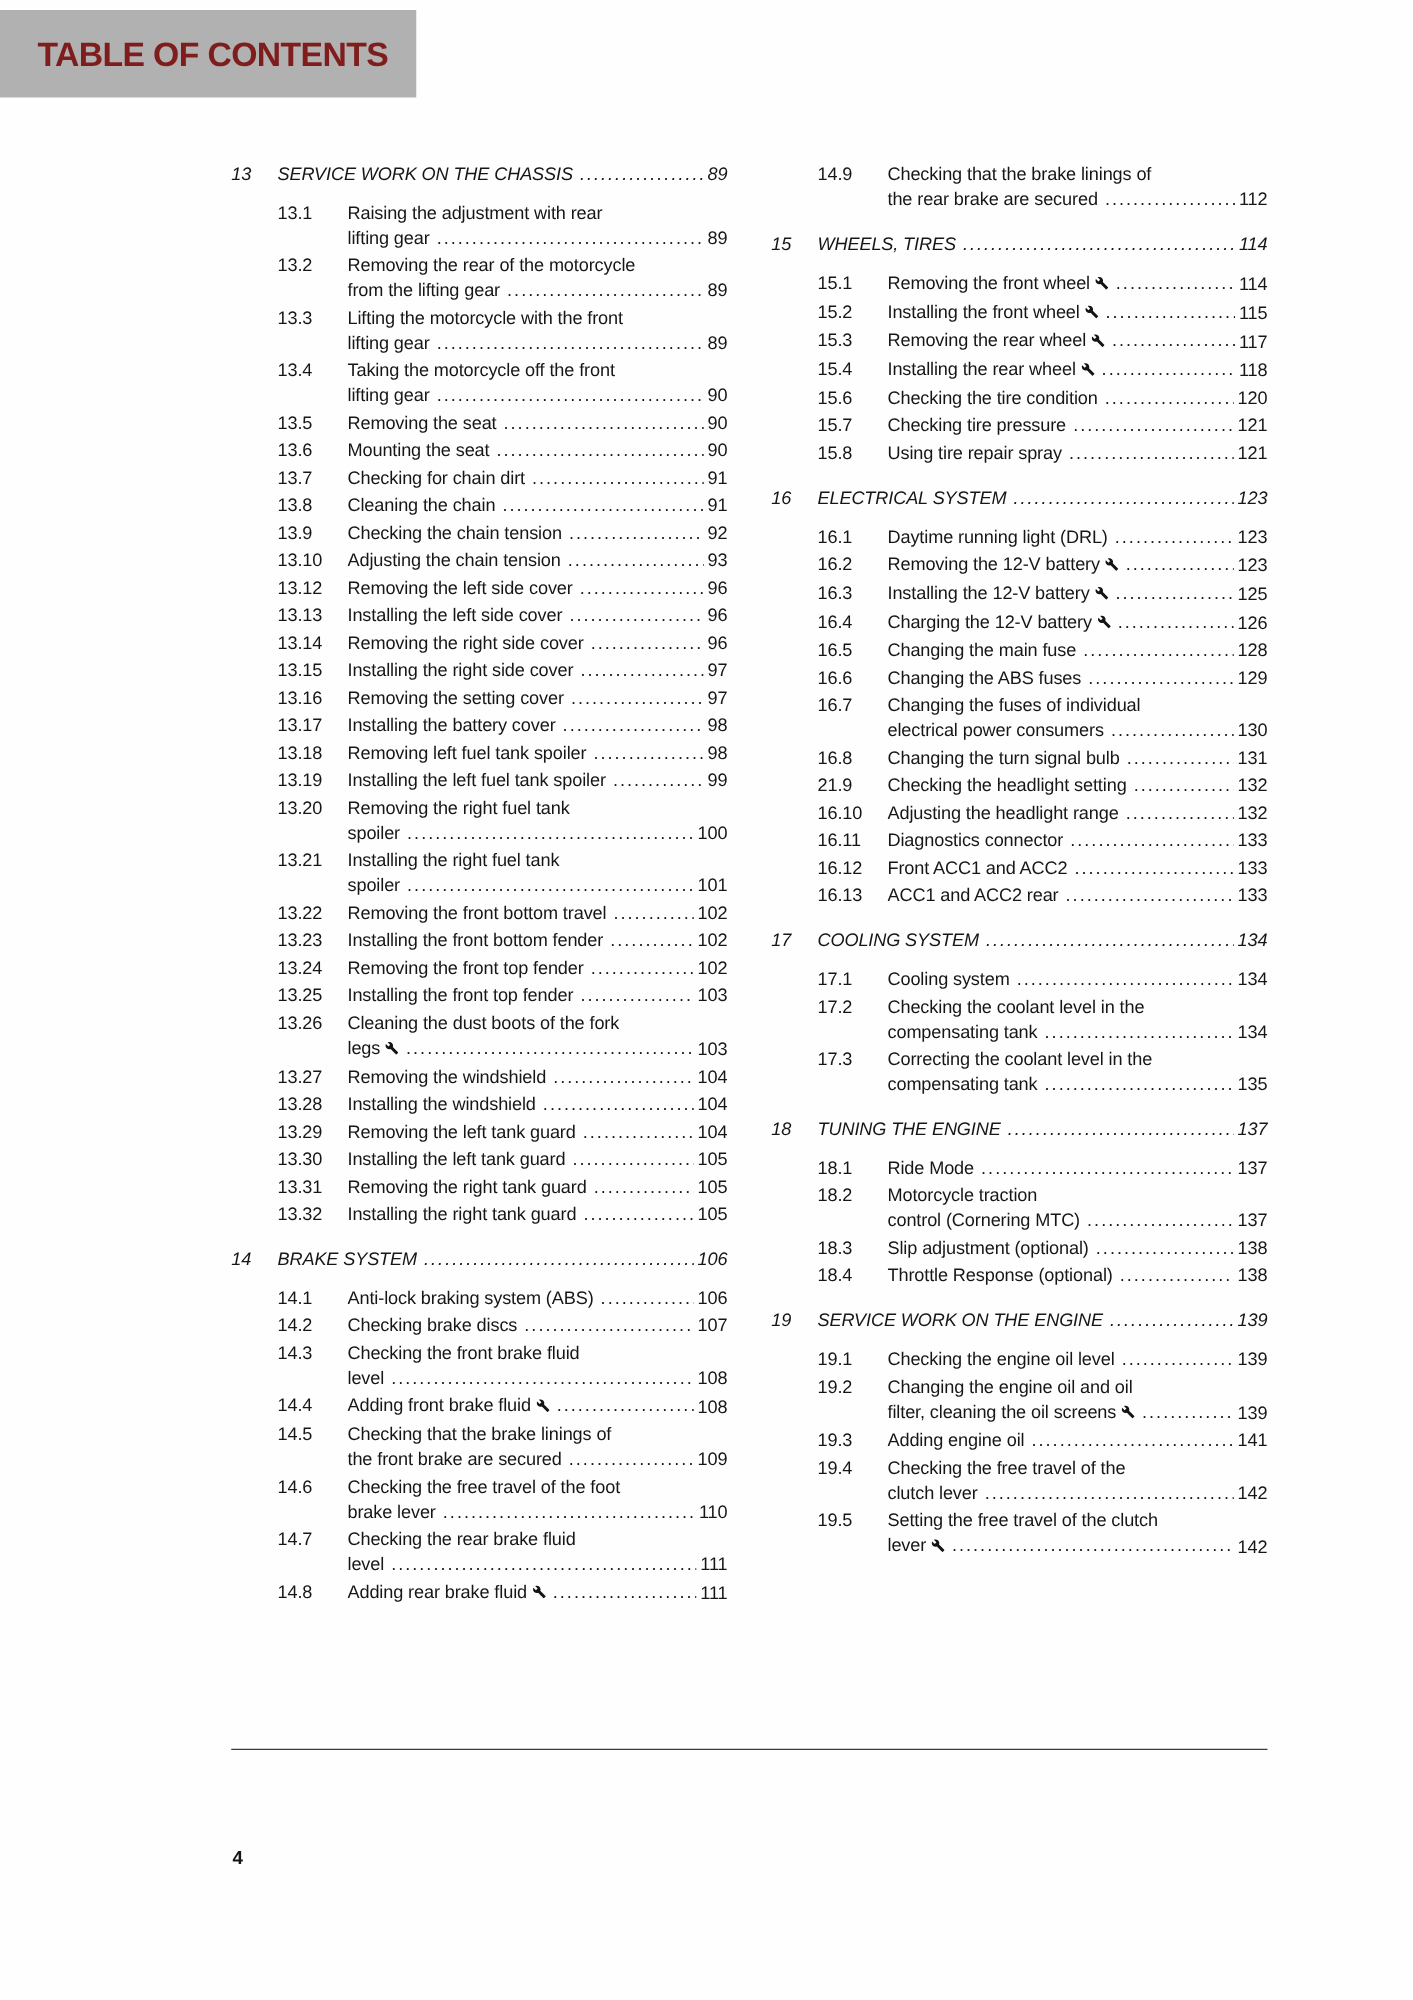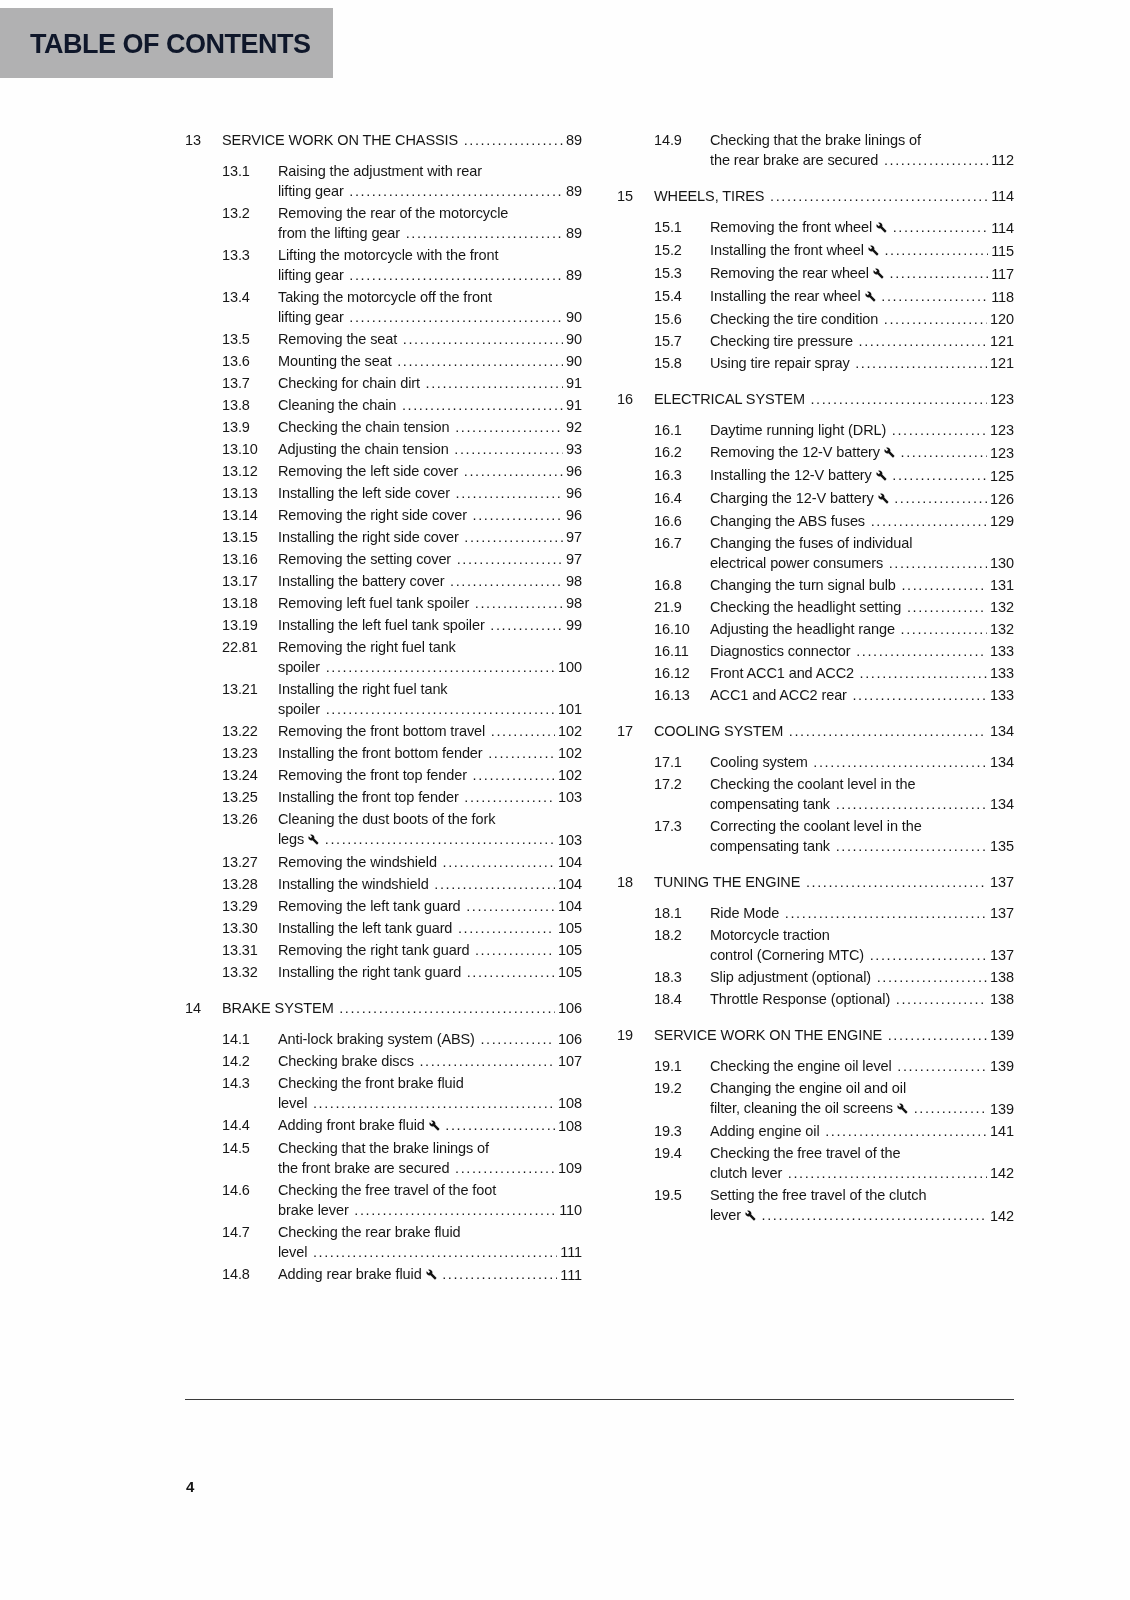--- a/index.html
+++ b/index.html
@@ -17,42 +17,42 @@
   .banner {
     position: absolute;
     left: 0; top: 8px;
     width: 333px; height: 70px;
     background: #b1b1b2;
   }
   .banner h1 {
     font-size: 27px;
     font-weight: bold;
     letter-spacing: -0.5px;
-    color: #0f172a;
+    color: #7f1d1d;
     padding: 21px 0 0 30px;
     white-space: nowrap;
   }
 
   
   .toc {
     position: absolute;
     left: 185px; top: 130px;
     width: 829px;
     display: flex;
     gap: 35px;
   }
   .col { width: 397px; flex: none; }
 
   .row {
     display: flex;
     font-size: 14.5px;
     line-height: 20px;
     letter-spacing: -0.1px;
   }
-  .section-row { margin: 16px 0 11px 0; }
+  .section-row { margin: 16px 0 11px 0; font-style: italic; }
   .col .block:first-child .section-row { margin-top: 0; }
   .entry-row { padding-left: 37px; margin-bottom: 2px; }
 
   .num { flex: none; }
   .section-row .num { width: 37px; }
   .entry-row .num { width: 56px; }
 
   .e-body {
     flex: 1;
     min-width: 0;
@@ -245,21 +245,21 @@
           </span>
         </div>
         <div class="row entry-row">
           <span class="num">13.19</span>
           <span class="e-body">
             <span class="e-title"><span>Installing the left fuel tank spoiler</span><span class="dots"></span></span>
             <span class="e-page">99</span>
           </span>
         </div>
         <div class="row entry-row">
-          <span class="num">22.81</span>
+          <span class="num">13.20</span>
           <span class="e-body">
             <span class="e-title"><span>Removing the right fuel tank
 spoiler</span><span class="dots"></span></span>
             <span class="e-page">100</span>
           </span>
         </div>
         <div class="row entry-row">
           <span class="num">13.21</span>
           <span class="e-body">
             <span class="e-title"><span>Installing the right fuel tank
@@ -535,20 +535,27 @@
         <div class="row entry-row">
           <span class="num">16.4</span>
           <span class="e-body">
             <span class="e-title"><span>Charging the 12-V battery</span><span class="icon-wrench"><svg viewBox="0 0 24 24" width="11" height="11" fill="#141414" aria-hidden="true">
                   <path d="M22.7 19l-9.1-9.1c.9-2.3.4-5-1.5-6.9-2-2-5-2.4-7.4-1.3L9 6 6 9 1.6 4.7C.4 7.1.9 10.1 2.9 12.1c1.9 1.9 4.6 2.4 6.9 1.5l9.1 9.1c.4.4 1 .4 1.4 0l2.3-2.3c.5-.4.5-1.1.1-1.4z"></path>
                 </svg></span><span class="dots"></span></span>
             <span class="e-page">126</span>
           </span>
         </div>
         <div class="row entry-row">
+          <span class="num">16.5</span>
+          <span class="e-body">
+            <span class="e-title"><span>Changing the main fuse</span><span class="dots"></span></span>
+            <span class="e-page">128</span>
+          </span>
+        </div>
+        <div class="row entry-row">
           <span class="num">16.6</span>
           <span class="e-body">
             <span class="e-title"><span>Changing the ABS fuses</span><span class="dots"></span></span>
             <span class="e-page">129</span>
           </span>
         </div>
         <div class="row entry-row">
           <span class="num">16.7</span>
           <span class="e-body">
             <span class="e-title"><span>Changing the fuses of individual

